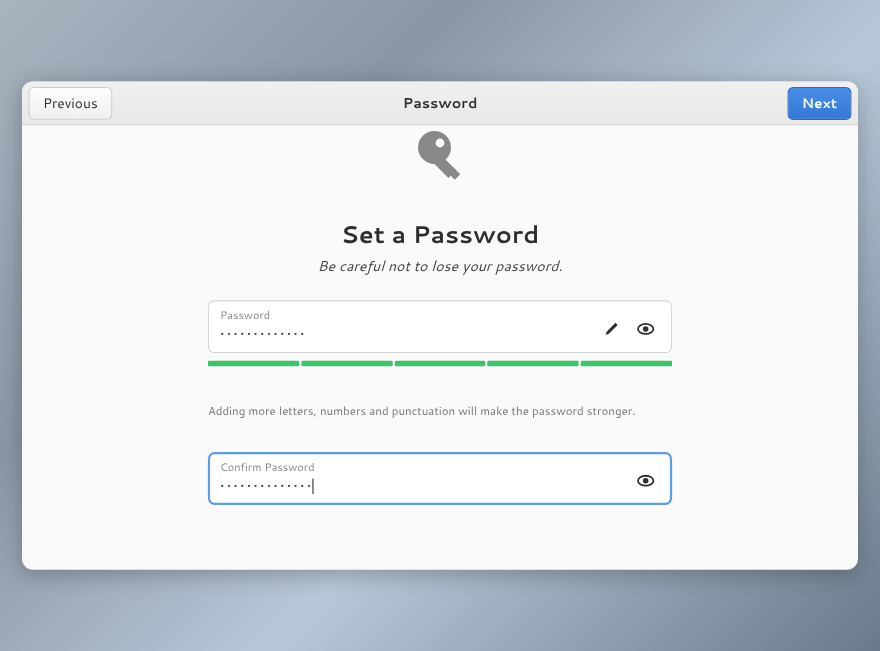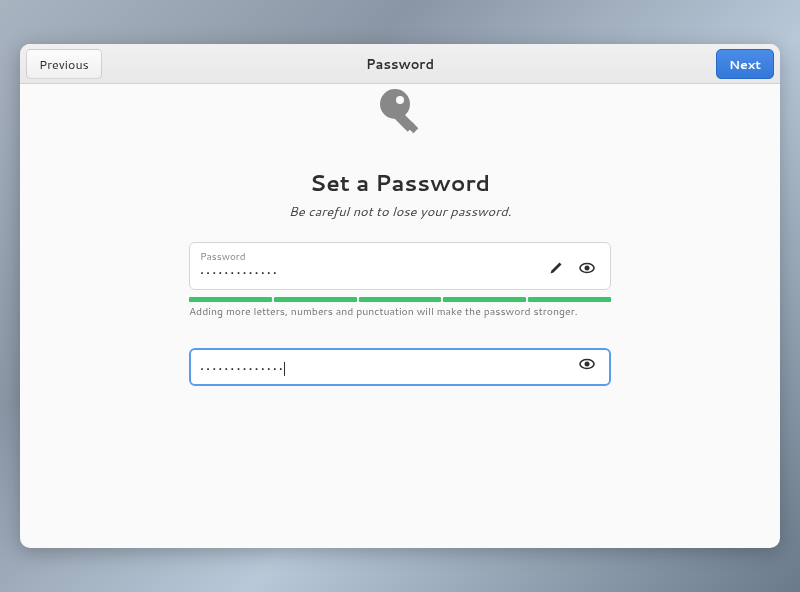--- a/index.html
+++ b/index.html
@@ -12,21 +12,21 @@
       background: linear-gradient(135deg, #a8b4c0 0%, #8a96a5 30%, #b8c8d8 60%, #6a7a8a 100%);
       width: 800px;
       height: 592px;
       overflow: hidden;
       display: flex;
       align-items: center;
       justify-content: center;
     }
     .window {
       width: 760px;
-      height: 504px;
+      height: 444px;
       background: #fafafa;
       border-radius: 10px;
       box-shadow: 0 4px 20px rgba(0,0,0,0.25);
       display: flex;
       flex-direction: column;
       overflow: hidden;
     }
     .headerbar {
       height: 40px;
       background: linear-gradient(to bottom, #f0f0f0, #e8e8e8);
@@ -148,20 +148,21 @@
     .strength-seg {
       flex: 1;
       background: #3bc46a;
       border-radius: 1px;
     }
     .strength-hint {
       width: 422px;
       font-size: 10.5px;
       color: #777;
       margin-bottom: 30px;
+      margin-top: 32px;
     }
     .cursor-caret {
       display: inline-block;
       width: 1px;
       height: 14px;
       background: #2e2e2e;
       vertical-align: middle;
       margin-left: -1px;
     }
   </style>
@@ -215,20 +216,21 @@
       <div class="strength-seg"></div>
       <div class="strength-seg"></div>
       <div class="strength-seg"></div>
       <div class="strength-seg"></div>
     </div>
     <div class="strength-hint">Adding more letters, numbers and punctuation will make the password stronger.</div>
 
     <div class="field-wrapper">
       <div class="input-row focused">
         <div class="input-main">
+          <div class="input-label">Confirm Password</div>
           <div style="display:flex;align-items:center;">
             <span class="input-value" style="width:auto;flex:0 0 auto;">••••••••••••••</span>
             <span class="cursor-caret"></span>
           </div>
         </div>
         <div class="input-actions">
           <div class="icon-btn">
             <svg width="18" height="18" viewBox="0 0 18 18">
                 <ellipse cx="9" cy="9" rx="7" ry="4.5" fill="none" stroke="#2e2e2e" stroke-width="1.6"></ellipse>
                 <circle cx="9" cy="9" r="2.5" fill="#2e2e2e"></circle>

